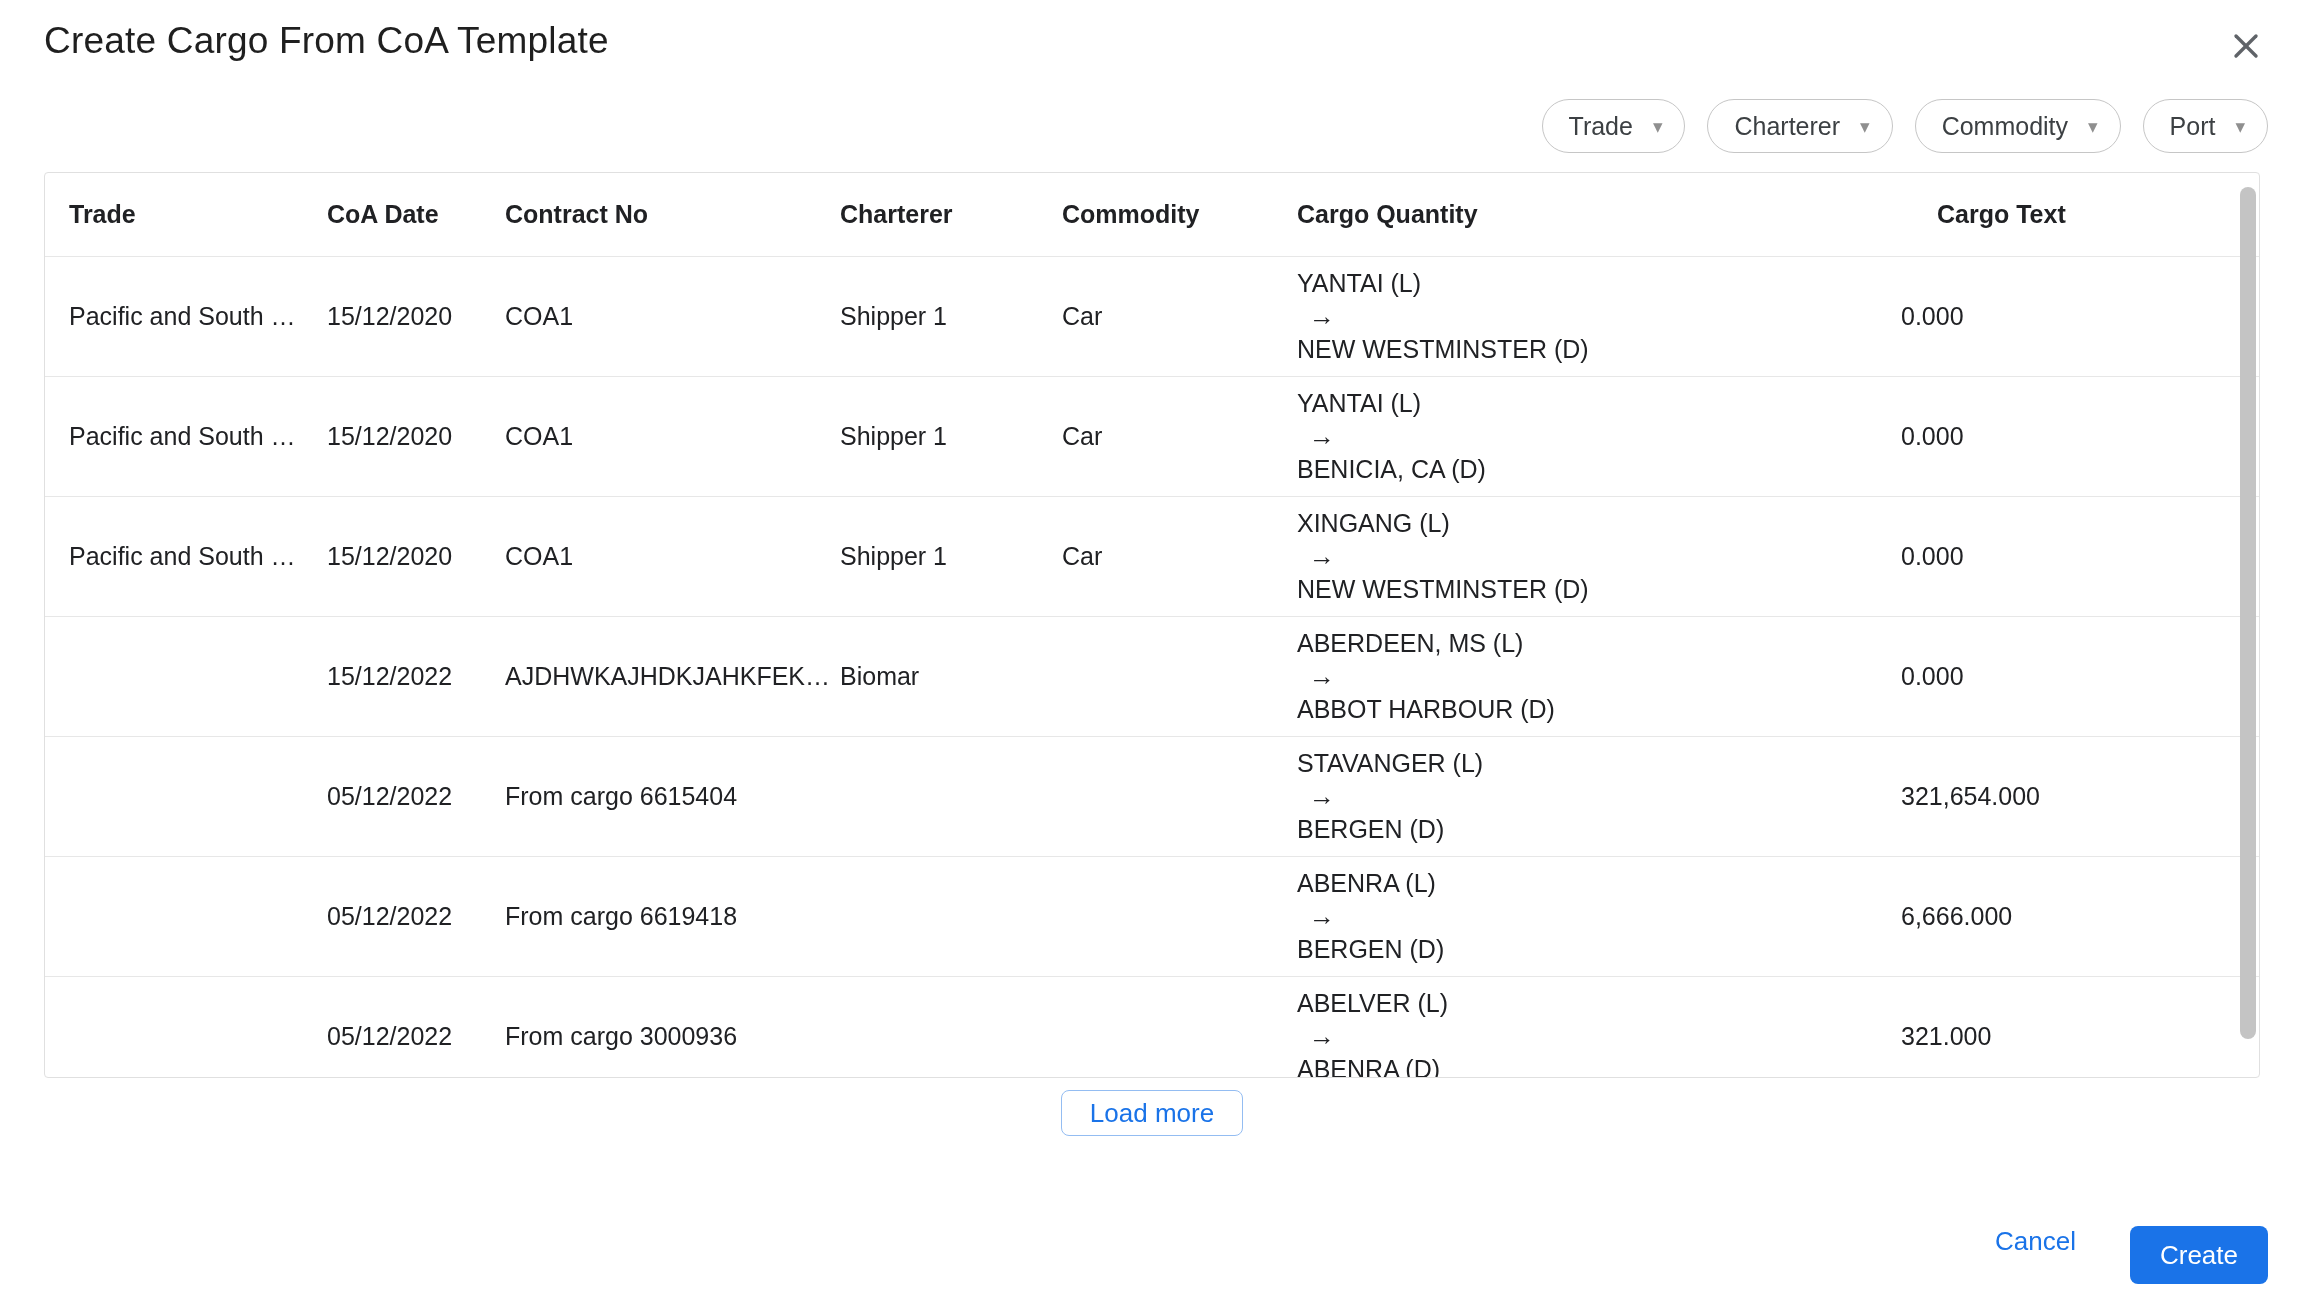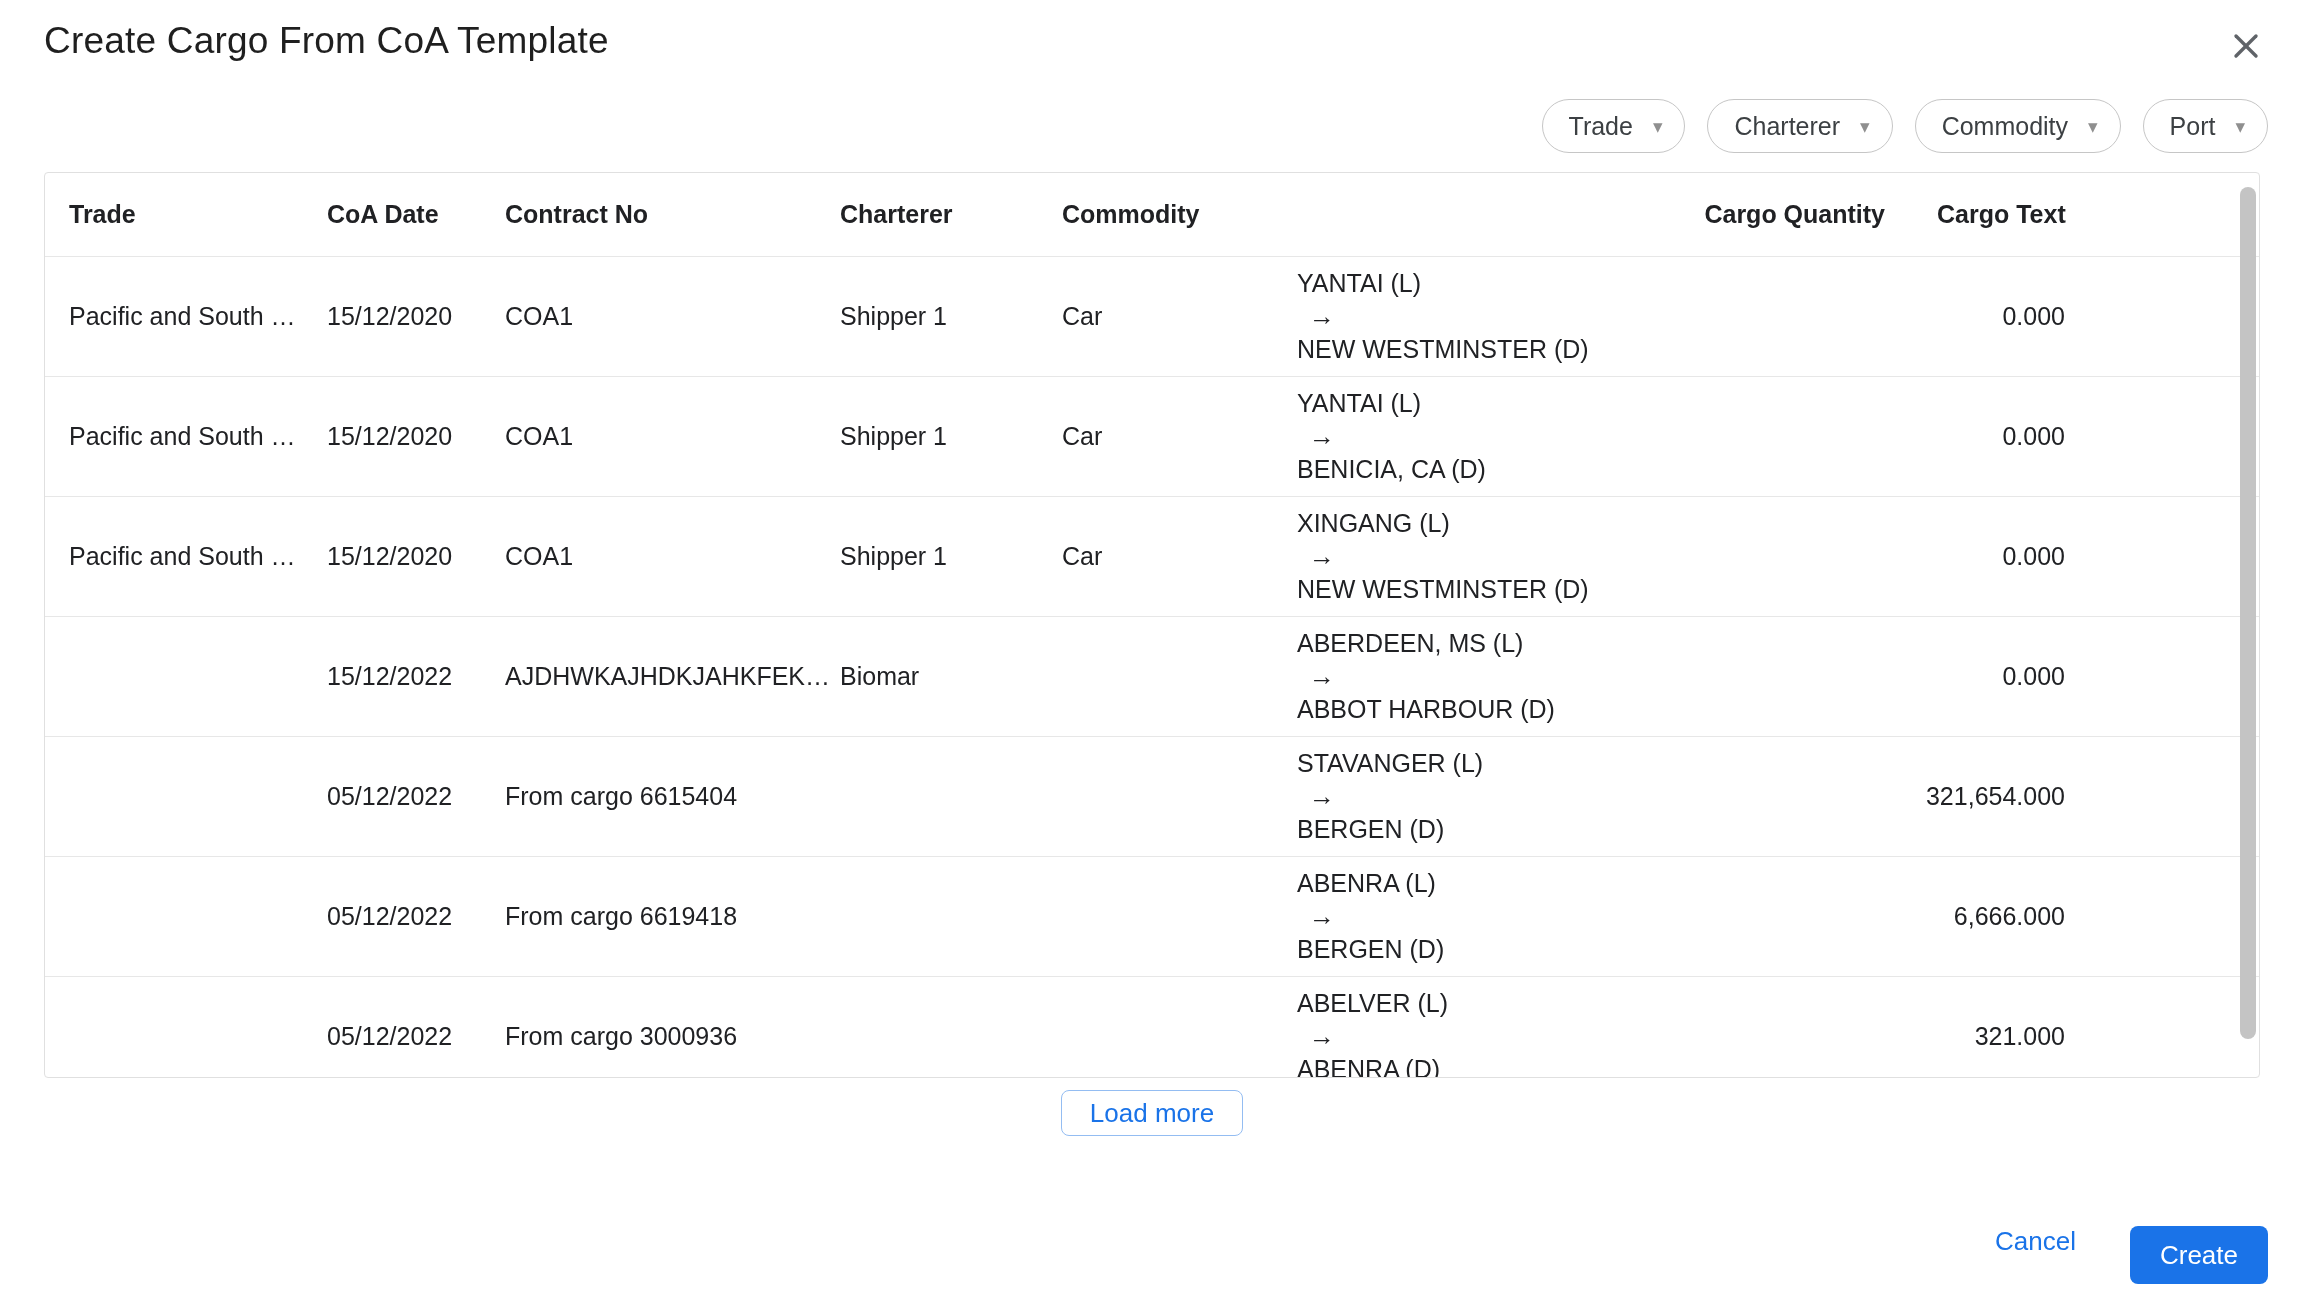--- a/index.html
+++ b/index.html
@@ -45,21 +45,21 @@
     align-items:center;
     border-bottom:1px solid #E7E7E7;
     min-height:57px;
     padding-left:24px;
   }
   .thead{min-height:84px;font-weight:700;}
   .cell{font-size:25px;line-height:33px;padding-right:12px;white-space:nowrap;overflow:hidden;}
   .c-ports{white-space:normal;padding-top:10px;padding-bottom:10px;}
   .c-ports .seg{white-space:nowrap;}
   .route-arrow{font-weight:700;margin:0 12px;font-size:26px;}
-  .c-qty{text-align:right;padding-right:16px;white-space:normal;}
+  .c-qty{text-align:left;padding-right:16px;white-space:normal;}
   .c-ctext{padding-left:36px;white-space:normal;}
   
   .vscrollbar{position:absolute;top:6px;right:3px;width:16px;height:892px;}
   .vscrollbar .thumb{
     position:absolute;top:8px;right:0;width:16px;height:852px;
     background:#C4C4C4;border-radius:8px;
   }
   
   .load-more-wrap{position:absolute;top:1090px;left:0;width:100%;display:flex;justify-content:center;}
   .load-more{

